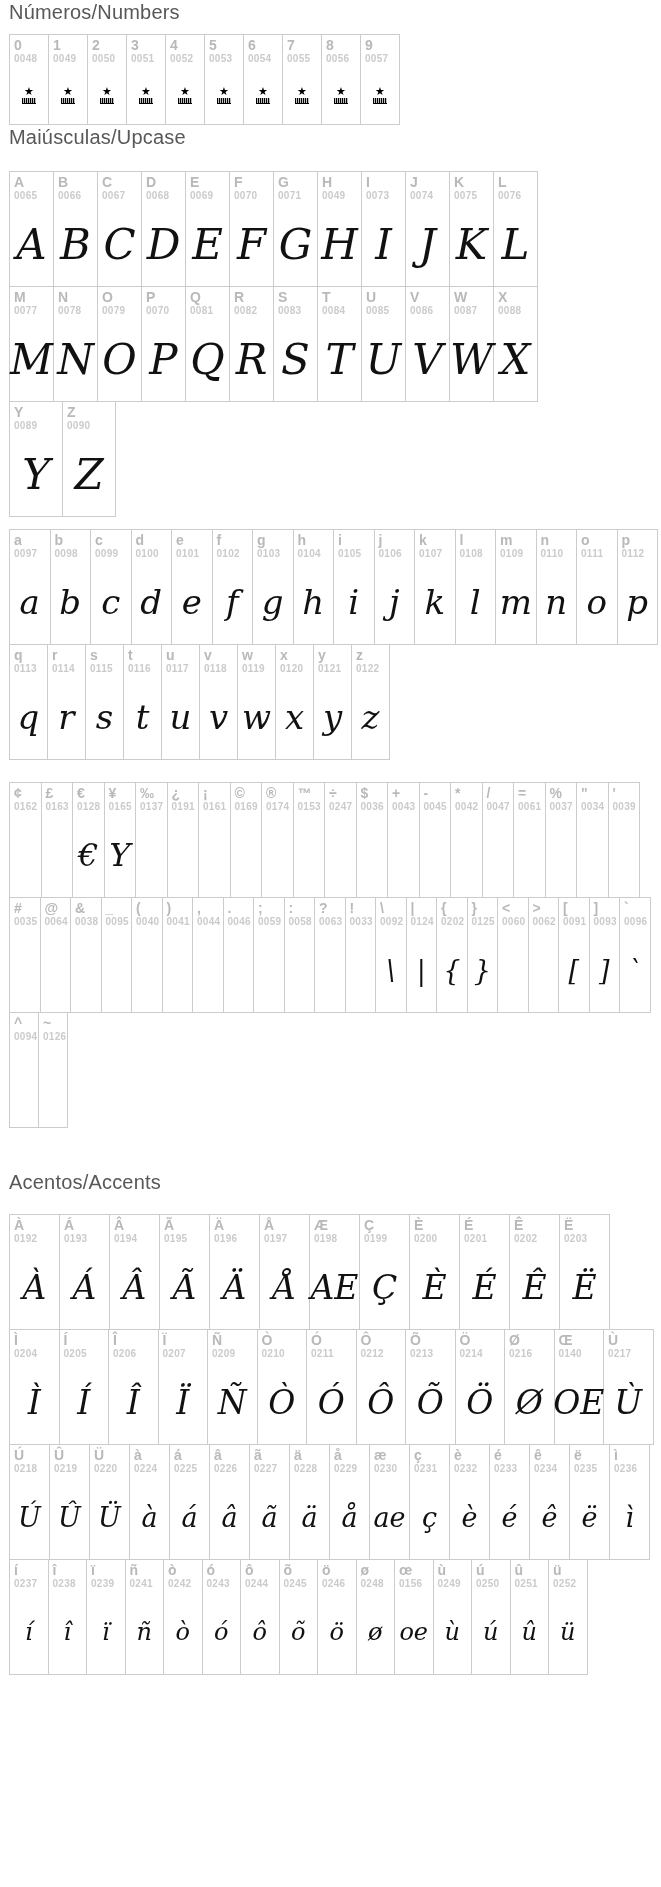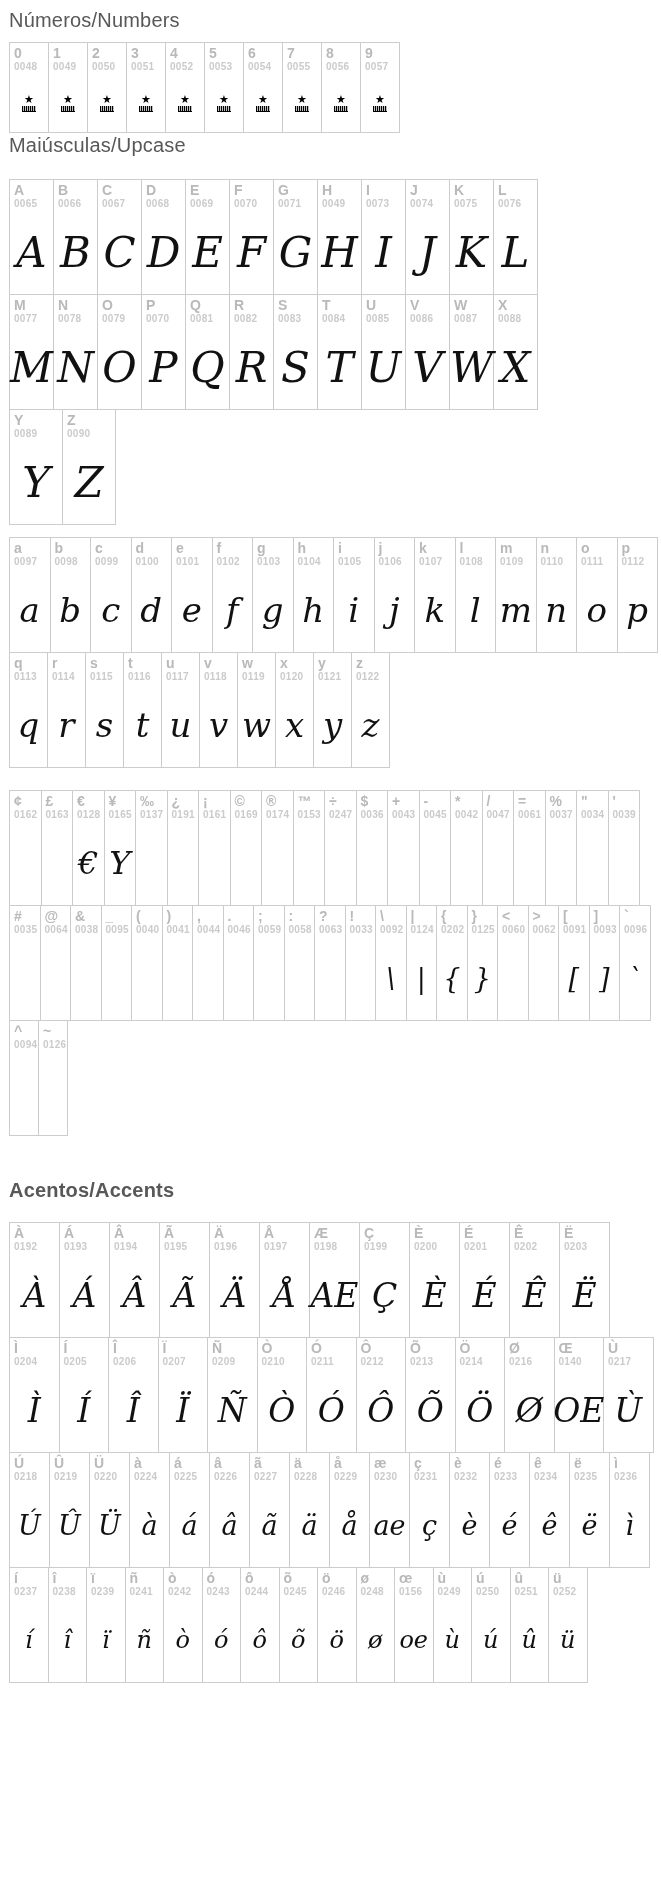--- a/index.html
+++ b/index.html
@@ -56,21 +56,21 @@
   .sec-lowercase .row-1 .cell{width:39.5px;}
   .sec-lowercase .row-2 .cell{width:37px;}
   .sec-lowercase .glyph{font-size:34px;}
   .sec-symbols h2{margin-top:45px;}
   .sec-symbols .grid{margin-top:22px;}
   .sec-symbols .row-1 .cell{width:30.5px;}
   .sec-symbols .row-2 .cell{width:29.5px;}
   .sec-symbols .row-3 .cell{width:28px;}
   .sec-symbols .glyph{font-size:27px;}
   .sec-symbols .row-1 .glyph{font-size:32px;}
-  .sec-accents h2{margin-top:42px;font-weight:bold;}
+  .sec-accents h2{margin-top:42px;}
   .sec-accents .grid{margin-top:20px;}
   .sec-accents .row-1 .cell{width:49px;}
   .sec-accents .row-2 .cell{width:48.5px;}
   .sec-accents .row-3 .cell{width:39px;}
   .sec-accents .row-4 .cell{width:37.5px;}
   .sec-accents .row-1 .glyph,.sec-accents .row-2 .glyph{font-size:33px;}
   .sec-accents .row-3 .glyph{font-size:27px;}
   .sec-accents .row-4 .glyph{font-size:24px;}
   
   .glyph.notdef{flex-direction:column;align-items:center;justify-content:center;gap:1px;font-style:normal;}
@@ -81,21 +81,21 @@
       repeating-linear-gradient(90deg,#000 0 1px,rgba(0,0,0,0.25) 1px 2px);
     border-bottom:1px solid #000;
   }
 </style>
 </head>
 <body>
 
 <div class="wrap">
 
   <section class="sec sec-numbers">
-    <h2 class="sec-title" style="padding-top:8px;">Números/Numbers</h2>
+    <h2 class="sec-title" style="">Números/Numbers</h2>
     <div class="grid">
         <div class="row row-1">
           <div class="cell">
             <div class="head">
               <span class="ch">0</span>
               <span class="code">0048</span>
             </div>
             <div class="glyph notdef">
               <span class="star">★</span>
               <span class="smudge"></span>

